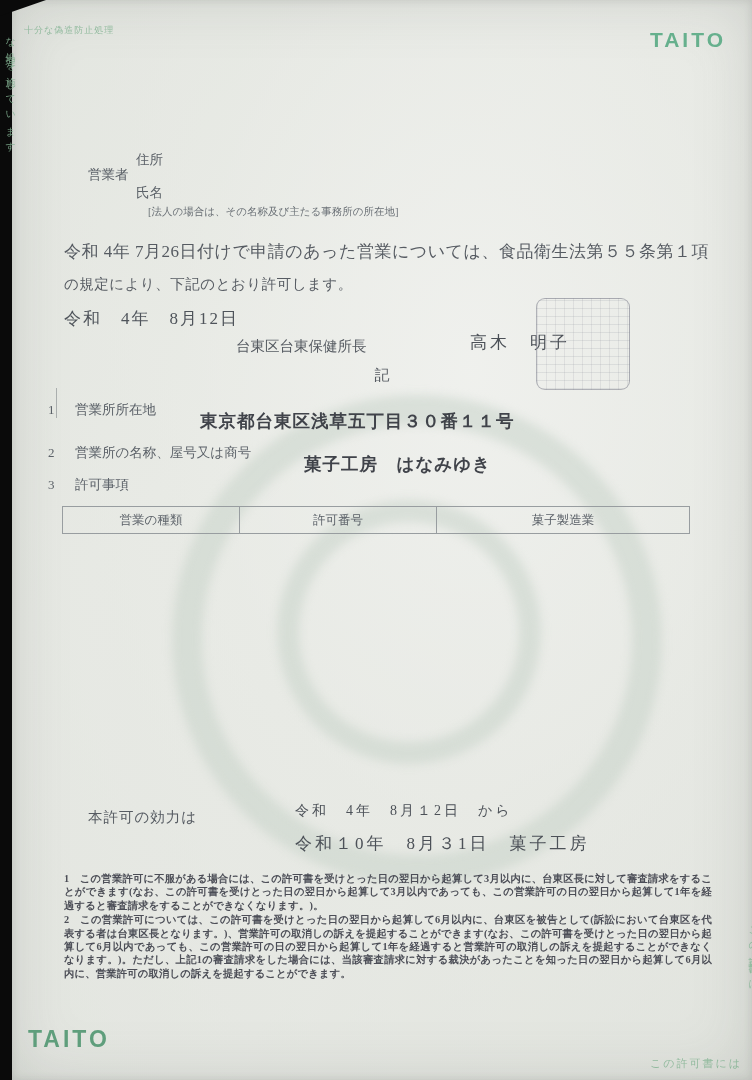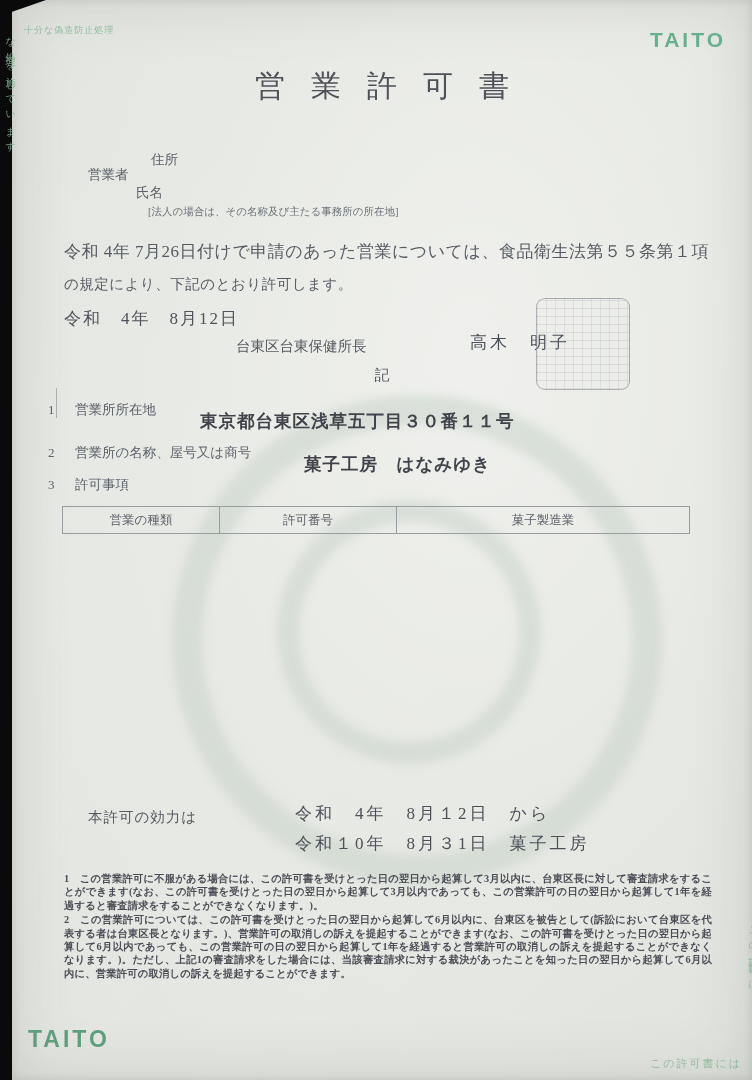--- a/index.html
+++ b/index.html
@@ -18,21 +18,21 @@
   .brand-tr{right:26px;top:28px;font-size:21px;font-weight:bold;letter-spacing:3px;color:#66b08d;}
   .brand-bl{left:16px;top:1026px;font-size:23px;font-weight:bold;letter-spacing:3px;color:#5f9e7c;}
   .sec{color:#85b494;opacity:.85;filter:blur(.4px);font-family:"Liberation Sans","DejaVu Sans",sans-serif;}
   .sec-top{left:12px;top:24px;font-size:9px;letter-spacing:1px;}
   .sec-left{left:-9px;top:30px;font-size:10px;writing-mode:vertical-rl;letter-spacing:4px;}
   .sec-right{right:-8px;top:920px;font-size:10px;writing-mode:vertical-rl;letter-spacing:3px;}
   .sec-br{right:10px;top:1056px;font-size:11px;letter-spacing:2px;}
   .title{left:0;right:0;top:66px;text-align:center;font-size:30px;letter-spacing:26px;color:#4e5157;text-indent:26px;}
   .lab{font-size:13.5px;color:#5b6168;}
   .grp{left:76px;top:166px;}
-  .addr{left:139px;top:151px;text-align:center;}
+  .addr{left:124px;top:151px;text-align:center;}
   .name{left:124px;top:184px;}
   .note{left:136px;top:205px;font-size:10.5px;color:#6a7076;}
   .intro1{left:52px;top:240px;font-size:17px;letter-spacing:.5px;}
   .intro2{left:52px;top:275px;font-size:14.5px;letter-spacing:.5px;text-align:right;}
   .issuedate{left:52px;top:307px;font-size:17px;letter-spacing:2px;color:#4f545b;}
   .issuer-title{left:224px;top:337px;font-size:14.5px;}
   .issuer-name{left:458px;top:331px;font-size:17px;letter-spacing:3px;color:#4b5057;}
   .ki{left:0;right:0;top:366px;text-align:center;font-size:15px;}
   .stamp{left:524px;top:298px;width:92px;height:90px;border:1.6px solid rgba(125,128,140,.55);border-radius:9px;
     background:
@@ -40,25 +40,25 @@
       repeating-linear-gradient(90deg, rgba(140,142,155,.16) 0 1px, transparent 1px 9px);
     filter:blur(.3px);}
   .item .no{font-size:13px;color:#5b6168;}
   .item .val{font-size:17.5px;font-weight:bold;color:#40434a;letter-spacing:1px;margin-top:13px;}
   .i1n{left:36px;top:402px;} .i1l{left:63px;top:401px;} .i1v{left:188px;top:396px;}
   .i2n{left:36px;top:445px;} .i2l{left:63px;top:444px;} .i2v{left:292px;top:439px;}
   .i3n{left:36px;top:477px;} .i3l{left:63px;top:476px;}
   table.permit{position:absolute;left:50px;top:506px;width:628px;border-collapse:collapse;
     font-family:"Liberation Serif","DejaVu Serif",serif;}
   table.permit th, table.permit td{border:1px solid #989da0;font-weight:normal;}
-  table.permit th{font-size:12.5px;color:#5b6168;text-align:center;height:26px;padding:0 2px;}
+  table.permit th{font-size:12.5px;color:#5b6168;text-align:center;height:26px;padding:0 12px;}
   table.permit td{font-size:13px;color:#474b52;font-weight:bold;height:38px;padding:0 8px;text-align:left;}
   .c1{width:152px;} .c2{width:172px;}
   .validity-label{left:76px;top:808px;font-size:14.5px;letter-spacing:1px;text-align:center;}
-  .vfrom{left:283px;top:802px;font-size:17px;letter-spacing:3px;color:#4c5158;}
+  .vfrom{left:283px;top:802px;font-size:14px;letter-spacing:3px;color:#4c5158;}
   .vto{left:283px;top:832px;font-size:17px;letter-spacing:3px;color:#4c5158;}
   .legal{position:absolute;left:52px;top:872px;width:648px;font-size:10.3px;line-height:13.4px;
     color:#4c4e57;font-weight:bold;text-align:justify;white-space:normal;letter-spacing:.2px;}
   .legal p{margin:0 0 1px 0;}
   .wm{position:absolute;border-radius:50%;border-style:solid;border-color:rgba(198,210,199,.5);filter:blur(5px);z-index:0;}
   .wm1{left:160px;top:395px;width:430px;height:430px;border-width:30px;}
   .wm2{left:265px;top:500px;width:220px;height:220px;border-width:22px;}
   .fold{left:44px;top:388px;width:1px;height:30px;background:#7a7f84;opacity:.55;}
   .z{z-index:2;}
 </style>
@@ -71,21 +71,20 @@
   <div class="wm wm2"></div>
 
   <div class="el sec sec-top z">十分な偽造防止処理</div>
   <div class="el sec sec-left z">な処理を施しています</div>
   <div class="el sec sec-right z">この許可書には</div>
   <div class="el sec sec-br z">この許可書には</div>
 
   <div class="el brand-tr green z">TAITO</div>
   <div class="el brand-bl green z">TAITO</div>
 
-  <div class="el title z">営業許可書</div>
 
   <div class="el lab grp z">営業者</div>
   <div class="el lab addr z">住所</div>
   <div class="el lab name z">氏名</div>
   <div class="el note z">[法人の場合は、その名称及び主たる事務所の所在地]</div>
 
   <div class="el intro1 z">令和 4年 7月26日付けで申請のあった営業については、食品衛生法第５５条第１項</div>
   <div class="el intro2 z">の規定により、下記のとおり許可します。</div>
   <div class="el issuedate z">令和　4年　8月12日</div>
   <div class="el issuer-title z">台東区台東保健所長</div>

